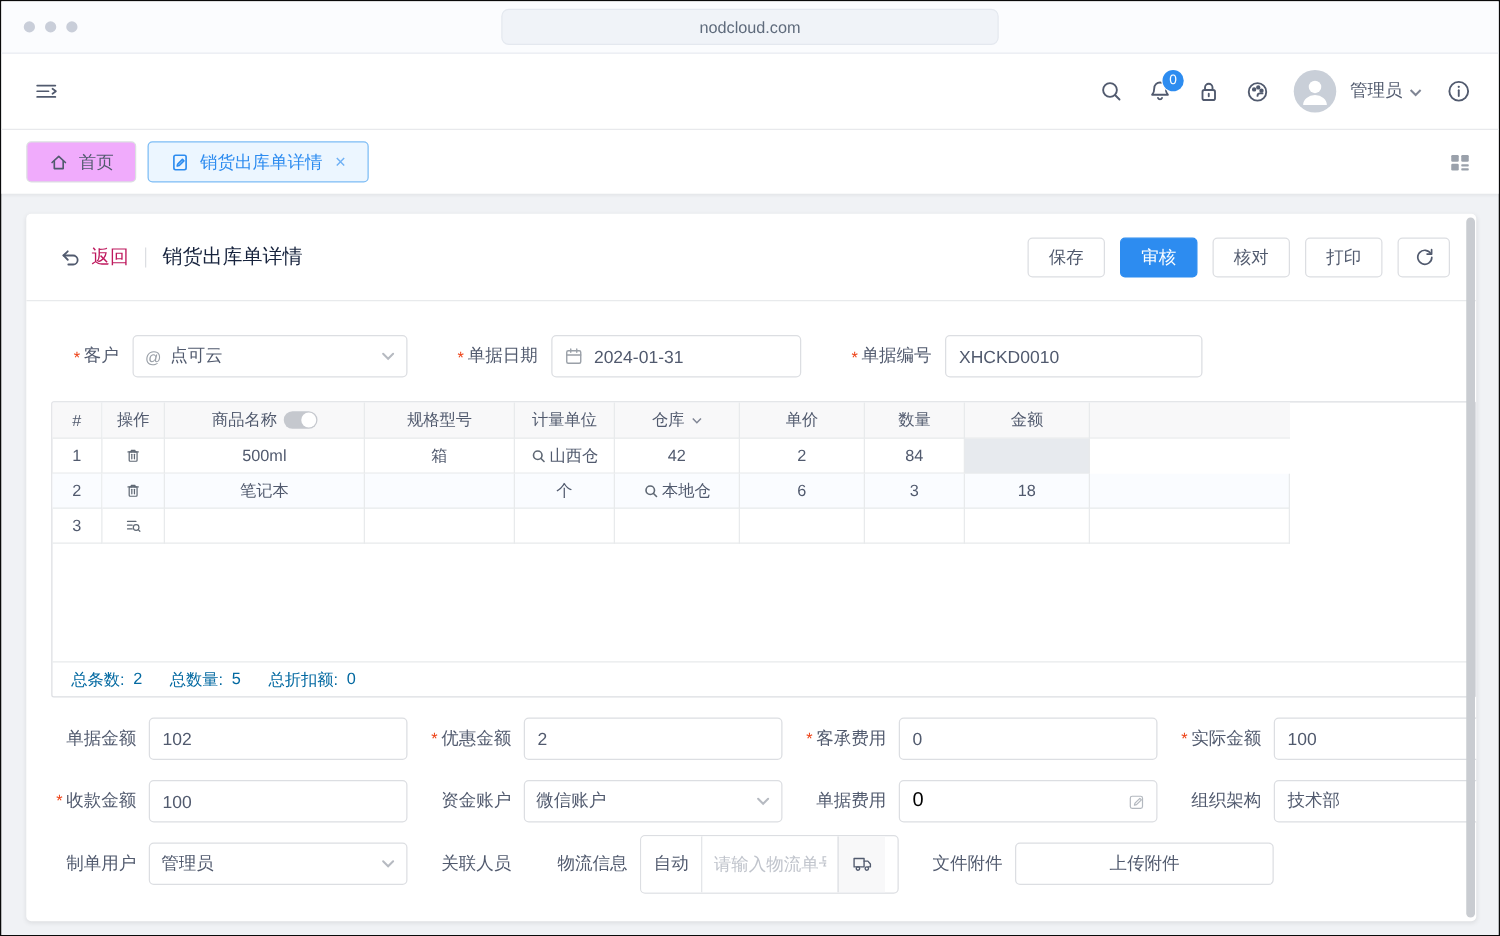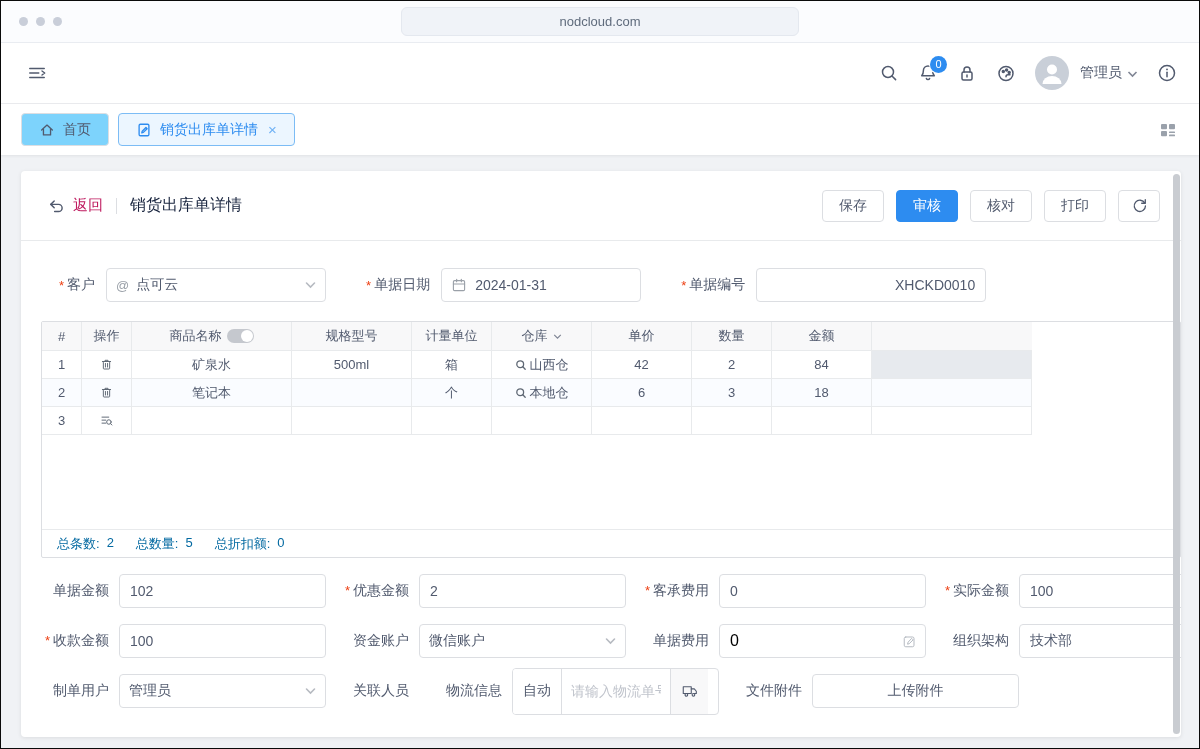--- a/index.html
+++ b/index.html
@@ -20,21 +20,21 @@
   .hicon { width:20px; height:20px; display:inline-flex; align-items:center; justify-content:center; cursor:pointer; position:relative; }
   .hicon svg { stroke:#515a6e; fill:none; stroke-width:1.5; stroke-linecap:round; stroke-linejoin:round; }
   .badge { position:absolute; top:-7px; right:-9px; min-width:17px; height:17px; border-radius:9px; background:#2d8cf0; color:#fff;
            font-size:11px; line-height:17px; text-align:center; padding:0 2px; box-shadow:0 0 0 1px #fff; }
   .avatar { width:34px; height:34px; border-radius:50%; background:#c9cfd8; overflow:hidden; display:inline-flex; align-items:flex-end; justify-content:center; }
   .user-name { display:flex; align-items:center; gap:5px; font-size:14px; color:#515a6e; cursor:pointer; margin-left:-8px; }
   .chev svg { stroke:#808695; fill:none; stroke-width:1.6; }
 
   
   .tab-bar { position:relative; height:51px; background:#fff; display:flex; align-items:center; padding:0 20px; box-shadow:0 1px 3px rgba(0,0,0,.07); }
-  .tab { height:33px; border:1px solid #dcdee2; border-radius:4px; background:#7dd3fc; display:flex; align-items:center; gap:8px;
+  .tab { height:33px; border:1px solid #dcdee2; border-radius:4px; background:#f0abfc; display:flex; align-items:center; gap:8px;
          padding:0 17px; font-size:14px; color:#515a6e; margin-right:9px; cursor:pointer; }
   .tab svg { stroke:#515a6e; fill:none; stroke-width:1.5; stroke-linecap:round; stroke-linejoin:round; }
   .tab.active { background:#ecf6ff; border-color:#7cbcf5; color:#2d8cf0; }
   .tab.active svg { stroke:#2d8cf0; }
   .tab-close { font-size:15px; color:#6fb1f5; line-height:1; margin-left:2px; cursor:pointer; }
   .layout-btn { margin-left:auto; width:22px; height:22px; cursor:pointer; }
 
   
   .card { position:absolute; left:20px; top:170px; width:1160px; height:566px; background:#fff; border-radius:4px;
           box-shadow:0 1px 4px rgba(0,0,0,.09); overflow:hidden; }
@@ -258,21 +258,21 @@
         <svg class="cal" width="16" height="16" viewBox="0 0 20 20">
             <rect x="3" y="4.5" width="14" height="12.5" rx="1.5"></rect>
             <line x1="3" y1="8.7" x2="17" y2="8.7"></line>
             <line x1="7" y1="2.8" x2="7" y2="6"></line>
             <line x1="13" y1="2.8" x2="13" y2="6"></line>
           </svg>
         <span>2024-01-31</span>
       </div>
       <span class="star">*</span>
       <span class="flabel">单据编号</span>
-      <input class="input" style="width: 230px; text-align: right;" value="XHCKD0010">
+      <input class="input" style="width: 206px;" value="XHCKD0010">
     </div>
 
     <div class="grid-area">
       <div class="trow">
         <div class="th">#</div>
         <div class="th">操作</div>
         <div class="th">
           <span>商品名称</span>
           <span class="switch"></span>
         </div>
@@ -296,21 +296,20 @@
             <span class="op-btn">
           <svg width="15" height="15" viewBox="0 0 20 20">
                 <path d="M4.5 6 h11"></path>
                 <path d="M8 6 V4.4 h4 V6"></path>
                 <rect x="5.8" y="6" width="8.4" height="10" rx="1"></rect>
                 <line x1="8.6" y1="8.6" x2="8.6" y2="13.4"></line>
                 <line x1="11.4" y1="8.6" x2="11.4" y2="13.4"></line>
               </svg>
             </span>
         </div>
-        <div class="td">矿泉水</div>
         <div class="td">500ml</div>
         <div class="td">箱</div>
         <div class="td wh-cell">
           <svg width="12" height="12" viewBox="0 0 12 12">
               <circle cx="5.2" cy="5.2" r="3.4"></circle>
               <line x1="7.8" y1="7.8" x2="10.2" y2="10.2"></line>
             </svg>
           <span>山西仓</span>
         </div>
         <div class="td">42</div>

